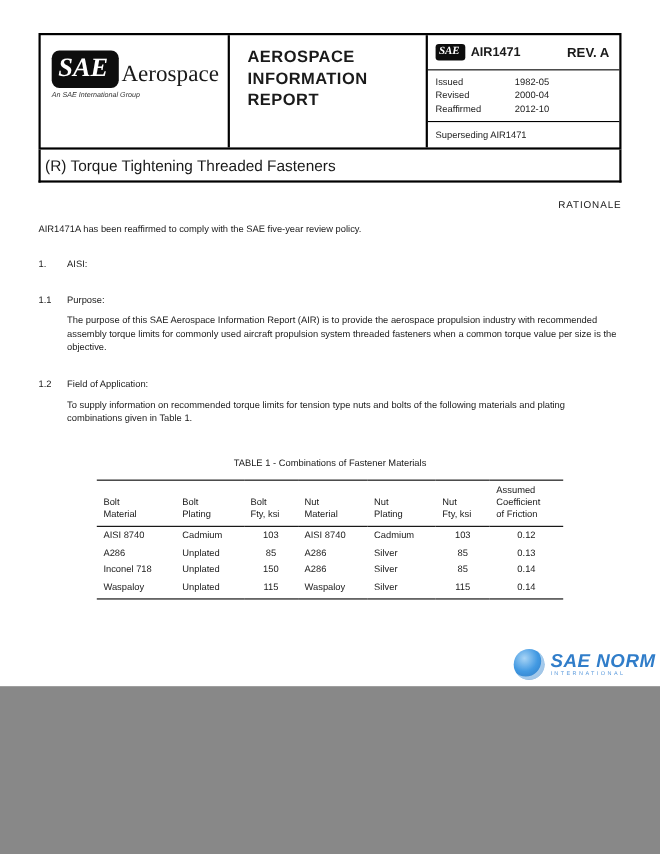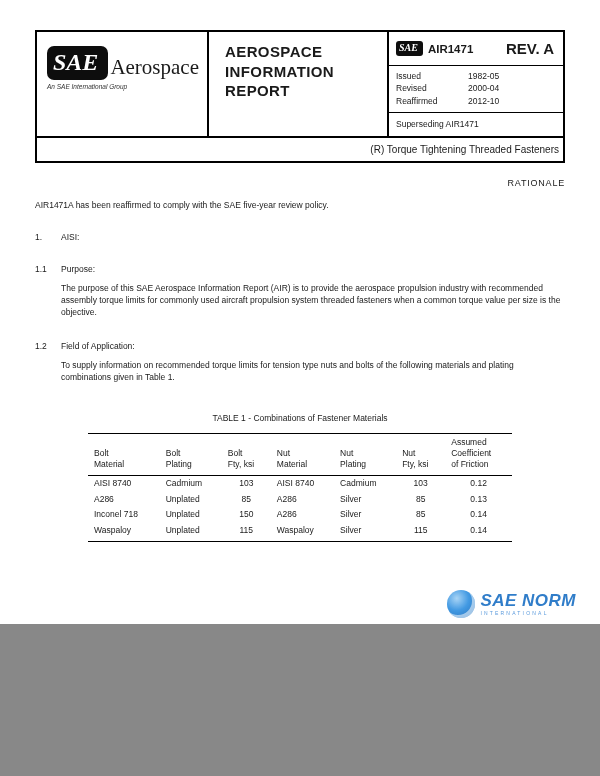--- a/index.html
+++ b/index.html
@@ -29,29 +29,29 @@
   }
 
   .hdr-info { width:176px; border-left:2px solid #000; display:flex; flex-direction:column; font-size:8.5px; }
   .info-id { display:flex; align-items:center; gap:5px; padding:8px 7px; border-bottom:1.5px solid #000; }
   .sae-mark-mini {
     background:#0d0d0d; color:#fff; font-family:"Liberation Serif", serif;
     font-style:italic; font-weight:bold; font-size:10px; line-height:1;
     padding:2px 5px 3px 3px; border-radius:3px;
   }
   .doc-number { font-weight:bold; font-size:11.5px; }
-  .doc-rev { font-weight:bold; font-size:15px; margin-left:auto; padding-right:2px; }
+  .doc-rev { font-weight:bold; font-size:12px; margin-left:auto; padding-right:2px; }
   .info-dates { padding:4px 7px 5px 7px; border-bottom:1.5px solid #000; }
   .date-row { display:flex; line-height:1.45;gap:16px; }
   .date-label { width:56px; }
   .info-super { padding:6px 16px 7px 7px; }
 
   .doc-title-row {
-    border:2px solid #000; border-top:none; text-align:right;
-    font-size:10px; padding:6px 4px;
+    border:2px solid #000; border-top:none; text-align:left;
+    font-size:14px; padding:6px 4px;
   }
 
   
   .rationale-h { text-align:right; font-size:9px; letter-spacing:.8px; margin-top:15px; }
   .rationale-p { font-size:8.5px; margin-top:12px; }
 
   .sec { display:flex; font-size:8.5px; margin-top:22px; }
   .sec-num { width:26px; flex:0 0 26px; }
   .sec-body { font-size:8.5px; line-height:1.4; margin:9px 0 0 26px; }
 
@@ -81,21 +81,21 @@
   .c-value a, .web-url, .fb-link { color:#0000cc; text-decoration:underline; }
 
   .feedback-box {
     margin-left:auto; border:1px solid #000; width:222px;
     padding:4px 6px; font-size:6.8px; line-height:1.4; align-self:flex-start;
   }
   .web-row { display:flex; font-size:6.5px; margin-top:4px; }
   .web-label { width:118px; font-weight:bold; }
 
   
-  .watermark { position:absolute; right:24px; bottom:6px; display:flex; align-items:center; gap:5px; opacity:.9; }
+  .watermark { position:absolute; right:4px; bottom:6px; display:flex; align-items:center; gap:5px; opacity:.9; }
   .wm-globe {
     width:28px; height:28px; border-radius:50%;
     background:radial-gradient(circle at 35% 30%, #9fd0f5 0%, #2e8fe0 45%, #0f5fb0 100%);
     box-shadow:inset -3px -3px 0 rgba(255,255,255,.55);
   }
   .wm-text { display:flex; flex-direction:column; line-height:1; }
   .wm-brand { color:#1a6fc4; font-style:italic; font-weight:bold; font-size:17px; letter-spacing:.5px; }
   .wm-tag { color:#4a90d9; font-size:5px; letter-spacing:2.2px; margin-top:2px; }
 </style>
 </head>

